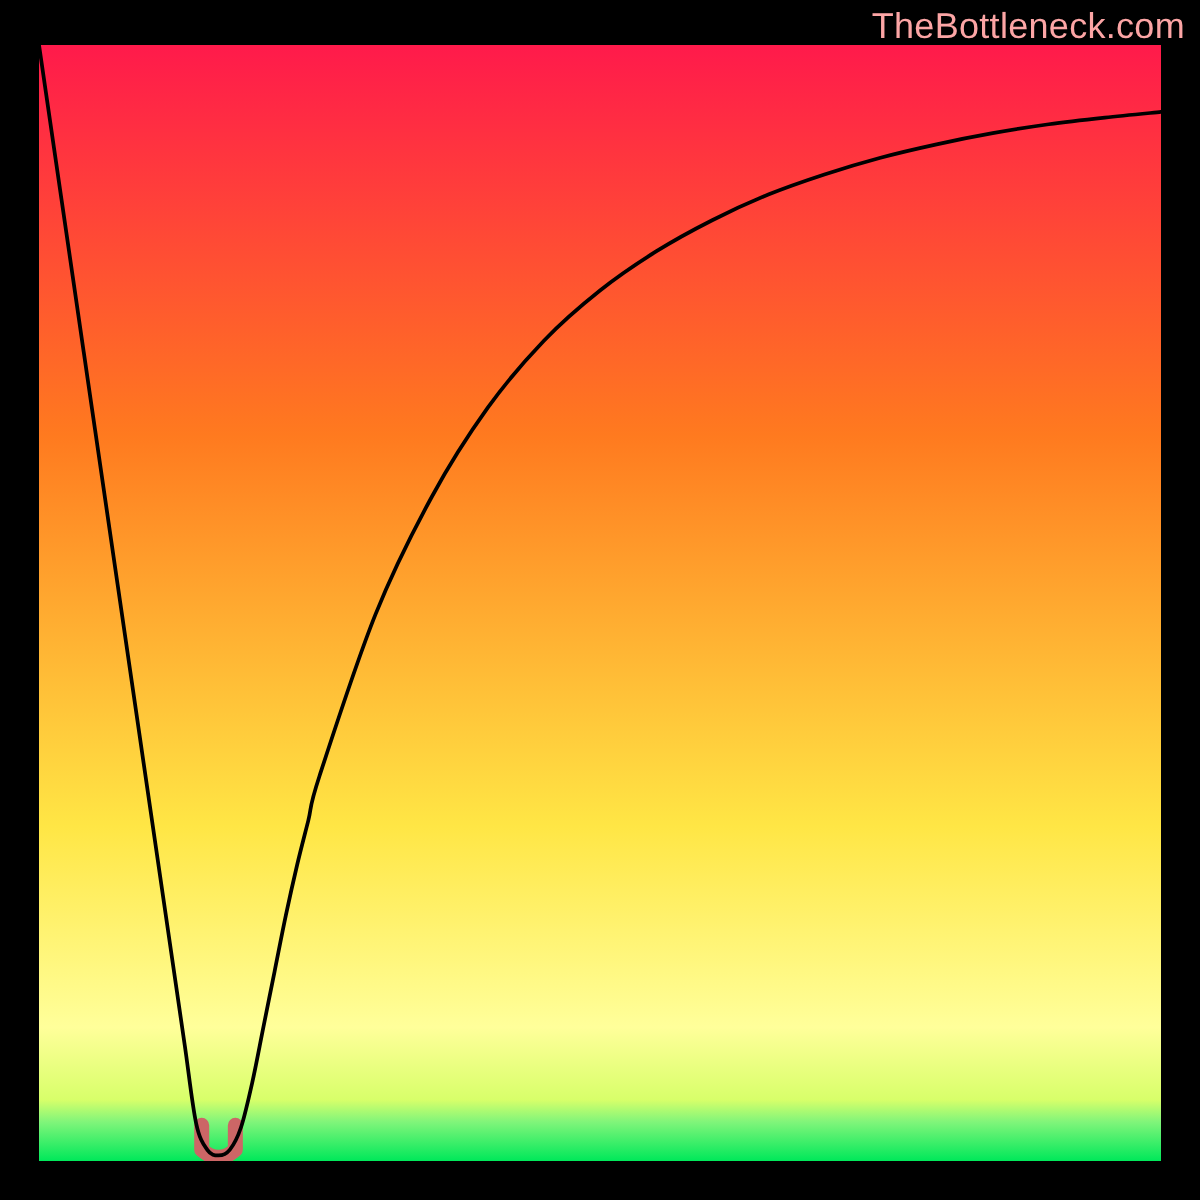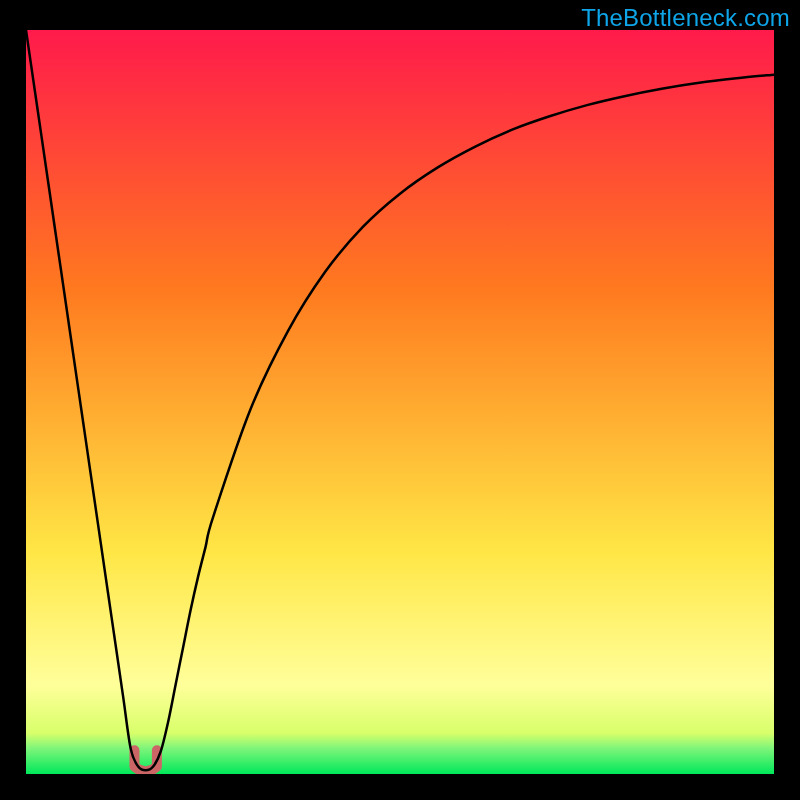--- a/index.html
+++ b/index.html
@@ -25,21 +25,21 @@
     width: 748px;
     height: 744px;
   }
   .watermark {
     position: absolute;
     top: 4px;
     right: 10px;
     font-family: Arial, Helvetica, sans-serif;
     font-size: 24px;
     font-weight: 500;
-    color: #0ea5e9;
+    color: #fca5a5;
     letter-spacing: 0.2px;
     user-select: none;
   }
 </style>
 </head>
 <body>
 <div class="frame">
 
   <div class="watermark">TheBottleneck.com</div>
 

